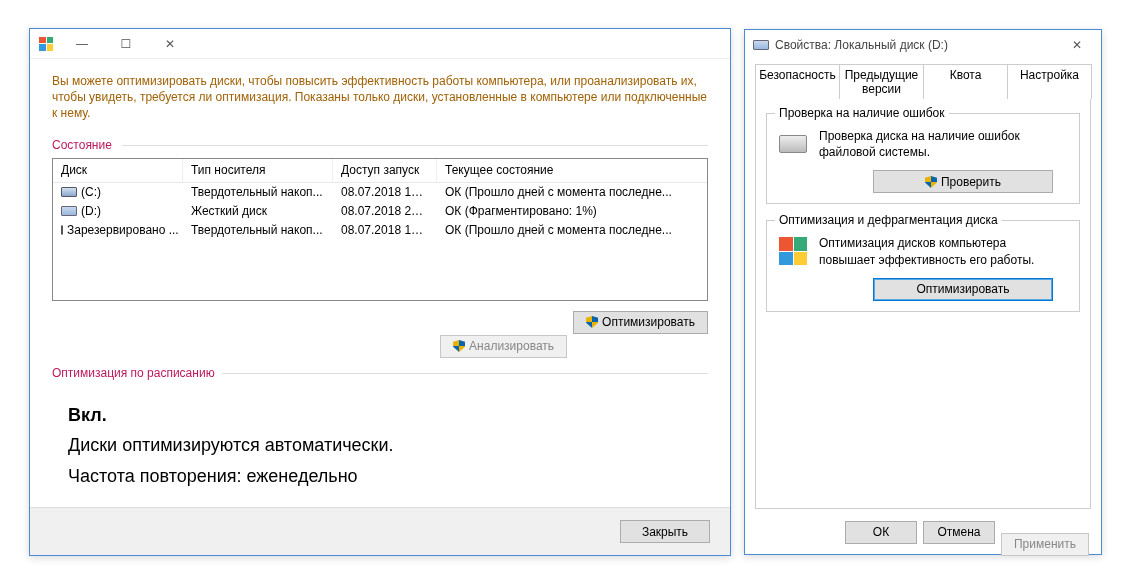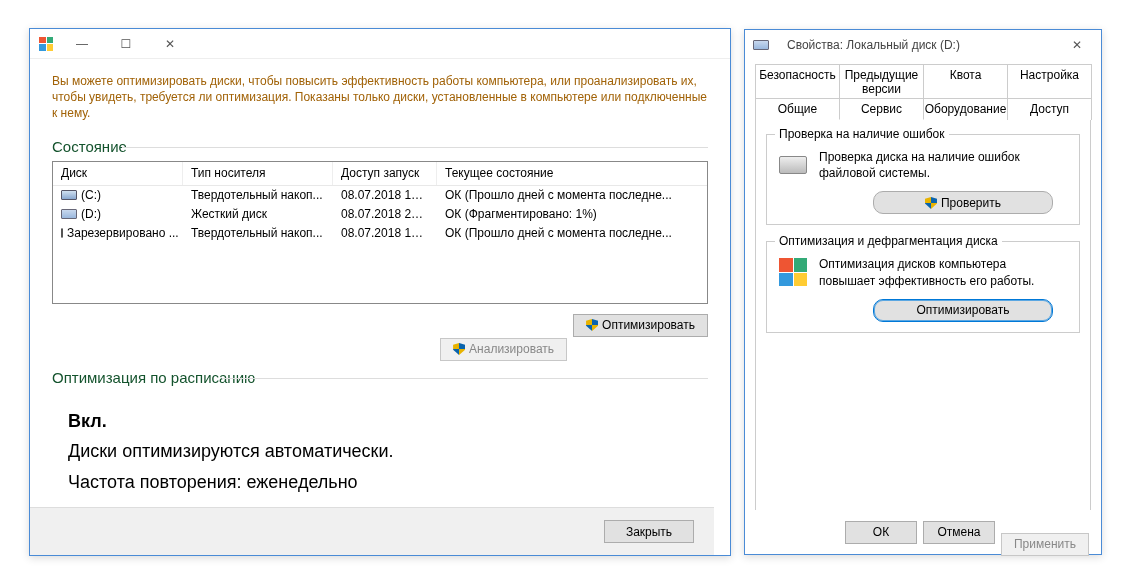--- a/index.html
+++ b/index.html
@@ -30,21 +30,21 @@
       border-bottom: 1px solid #eee;
     }
     .titlebar .t-icon { width: 16px; height: 16px; margin-right: 6px; display: inline-flex; align-items: center; justify-content: center; }
     .titlebar .t-text { flex: 1; font-size: 12px; color: #444; }
     .win-controls { display: flex; }
     .win-btn { width: 44px; height: 28px; display: flex; align-items: center; justify-content: center; color: #555; font-size: 12px; }
 
     .win-opt .body { padding: 14px 22px 12px 22px; }
     .intro { font-size: 12px; color: #a16207; line-height: 1.35; margin-bottom: 16px; }
 
-    .section-label { font-size: 15px; color: #14532d; margin: 8px 0 6px 0; position: relative; }
+    .section-label { font-size: 12px; color: #be185d; margin: 8px 0 6px 0; position: relative; }
     .section-label::after {
       content: "";
       position: absolute;
       left: 70px; right: 0; top: 55%;
       border-top: 1px solid #ddd;
     }
     .section-label.schedule::after { left: 170px; }
 
     .disk-table {
       border: 1px solid #888;
@@ -92,44 +92,44 @@
       background: conic-gradient(from 0deg, #0a64ad 0 25%, #e8b300 25% 50%, #0a64ad 50% 75%, #e8b300 75% 100%);
       clip-path: polygon(50% 0,100% 15%,100% 55%,50% 100%,0 55%,0 15%);
     }
 
     .schedule-block { margin-top: 14px; position: relative; }
     .sched-content { padding: 6px 0 0 16px; font-size: 18px; line-height: 1.7; }
     .sched-content .bold { font-weight: 600; }
 
     .btn-change { position: absolute; right: 0; top: 2px; }
 
-    .bottom-bar { position: absolute; bottom: 0; left: 0; right: 16px; height: 48px; background: #f0f0f0; border-top: 1px solid #ddd; display: flex; align-items: center; justify-content: flex-end; padding: 0 20px; }
+    .bottom-bar { position: absolute; bottom: 0; left: 0; right: 0; height: 48px; background: #f0f0f0; border-top: 1px solid #ddd; display: flex; align-items: center; justify-content: flex-end; padding: 0 20px; }
 
     
-    .win-prop .titlebar { border-bottom: none; gap: 12px; }
+    .win-prop .titlebar { border-bottom: none; }
     .prop-body { padding: 4px 10px 0 10px; }
     .tabstrip { display: flex; flex-wrap: wrap; border-bottom: 1px solid #ccc; }
     .tabrow { display: flex; width: 100%; }
     .tab {
       font-size: 12px; padding: 3px 0; text-align: center;
       border: 1px solid #ccc; border-bottom: none;
       background: #fff; margin-right: -1px; margin-bottom: -1px;
       flex: 1;
     }
     .tab.inactive { background: #fff; }
     .tab.active { background: #fff; border-bottom: 1px solid #fff; font-weight: normal; z-index: 2; position: relative; }
     .tab-content { border: 1px solid #ccc; border-top: none; padding: 14px 10px; height: 410px; }
 
     .groupbox { border: 1px solid #ccc; padding: 14px 26px 10px 10px; margin-bottom: 16px; position: relative; }
     .groupbox .gb-title { position: absolute; top: -8px; left: 8px; background: #fff; padding: 0 4px; font-size: 12px; }
     .gb-row { display: flex; gap: 10px; align-items: flex-start; }
     .gb-icon { width: 32px; height: 32px; flex-shrink: 0; display: flex; align-items: center; justify-content: center; }
     .gb-text { font-size: 12px; line-height: 1.35; flex: 1; }
     .gb-btn { margin-top: 10px; display: flex; justify-content: flex-end; }
-    .gb-btn .xpbtn { min-width: 180px; border-radius: 10px; }
+    .gb-btn .xpbtn { min-width: 180px; }
 
     .hd-icon {
       width: 28px; height: 18px;
       background: linear-gradient(#eee,#bbb);
       border: 1px solid #888; border-radius: 2px;
     }
     .defrag-icon {
       width: 28px; height: 28px;
       display: grid; grid-template-columns: 1fr 1fr; grid-template-rows: 1fr 1fr;
       gap: 1px;
@@ -244,26 +244,20 @@
   </div>
 
   <div class="prop-body">
     <div class="tabstrip">
       <div class="tabrow">
         <div class="tab inactive">Безопасность</div>
         <div class="tab inactive">Предыдущие версии</div>
         <div class="tab inactive">Квота</div>
         <div class="tab inactive">Настройка</div>
       </div>
-      <div class="tabrow">
-        <div class="tab inactive">Общие</div>
-        <div class="tab active">Сервис</div>
-        <div class="tab inactive">Оборудование</div>
-        <div class="tab inactive">Доступ</div>
-      </div>
     </div>
 
     <div class="tab-content">
       <div class="groupbox">
         <div class="gb-title">Проверка на наличие ошибок</div>
         <div class="gb-row">
           <div class="gb-icon">
               <span class="hd-icon"></span>
             </div>
           <div class="gb-text">Проверка диска на наличие ошибок файловой системы.</div>

